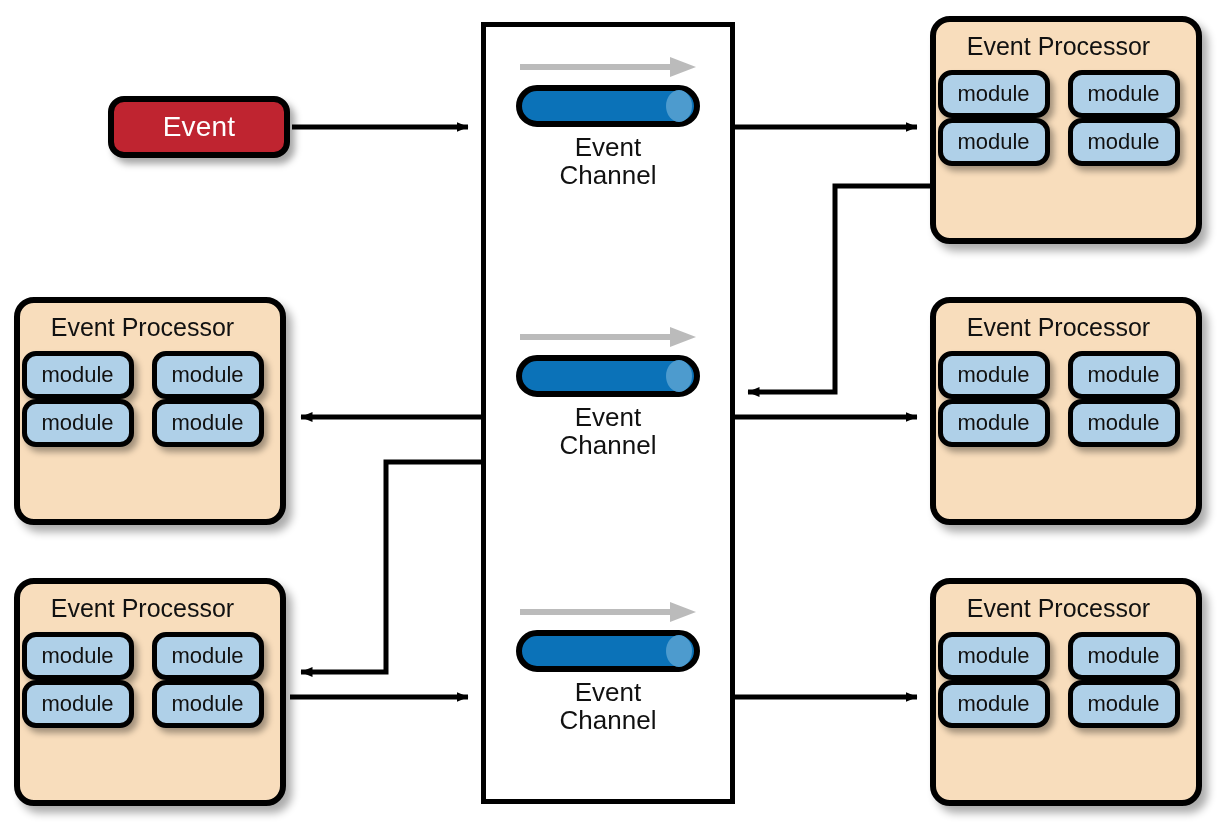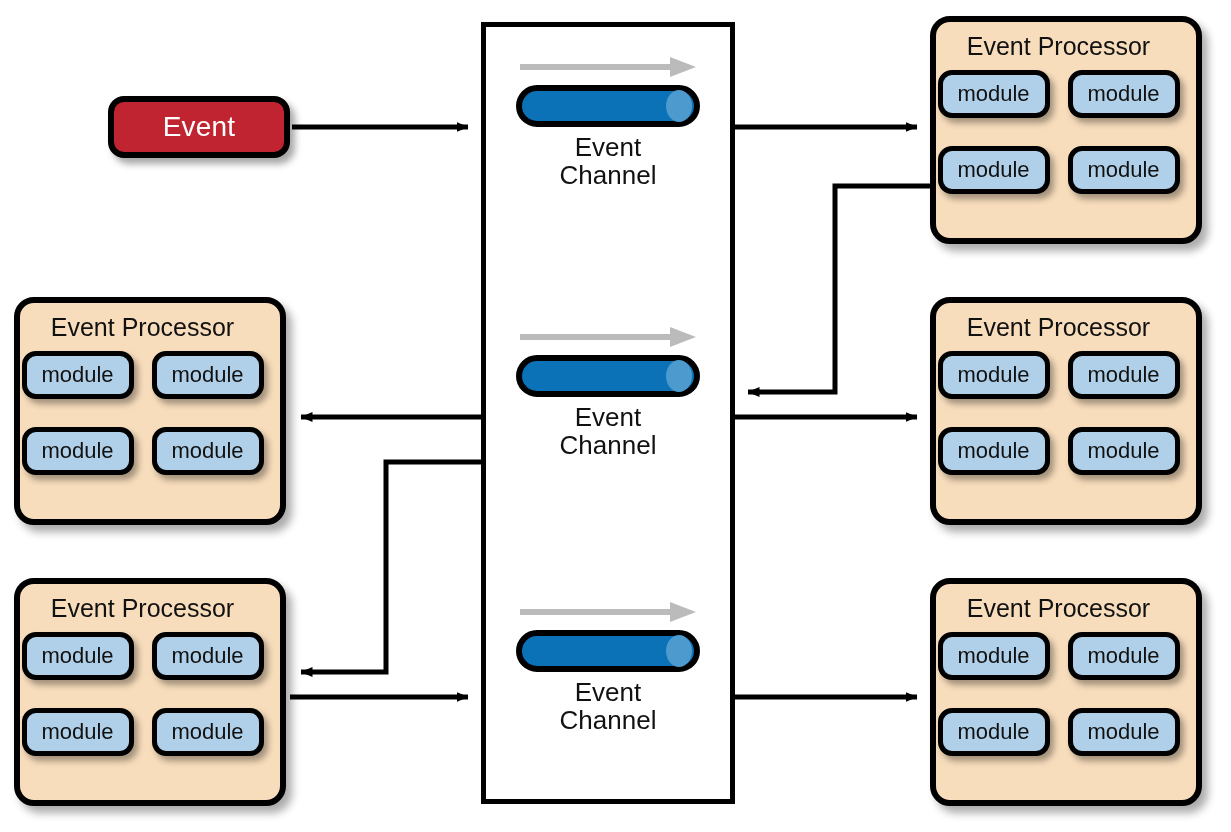--- a/index.html
+++ b/index.html
@@ -70,21 +70,21 @@
     font-size: 25px;
     color: #111111;
     font-family: "Liberation Sans", sans-serif;
     margin: 2px 0 9px 0;
     white-space: nowrap;
   }
   .module-grid {
     display: grid;
     grid-template-columns: repeat(2, 112px);
     grid-template-rows: repeat(2, 48px);
-    gap: 28px 18px;
+    gap: 0 18px;
   }
   .module {
     box-sizing: border-box;
     border: 5px solid #000000;
     border-radius: 14px;
     background: #AFD0E8;
     display: flex;
     align-items: center;
     justify-content: center;
     font-size: 22px;

